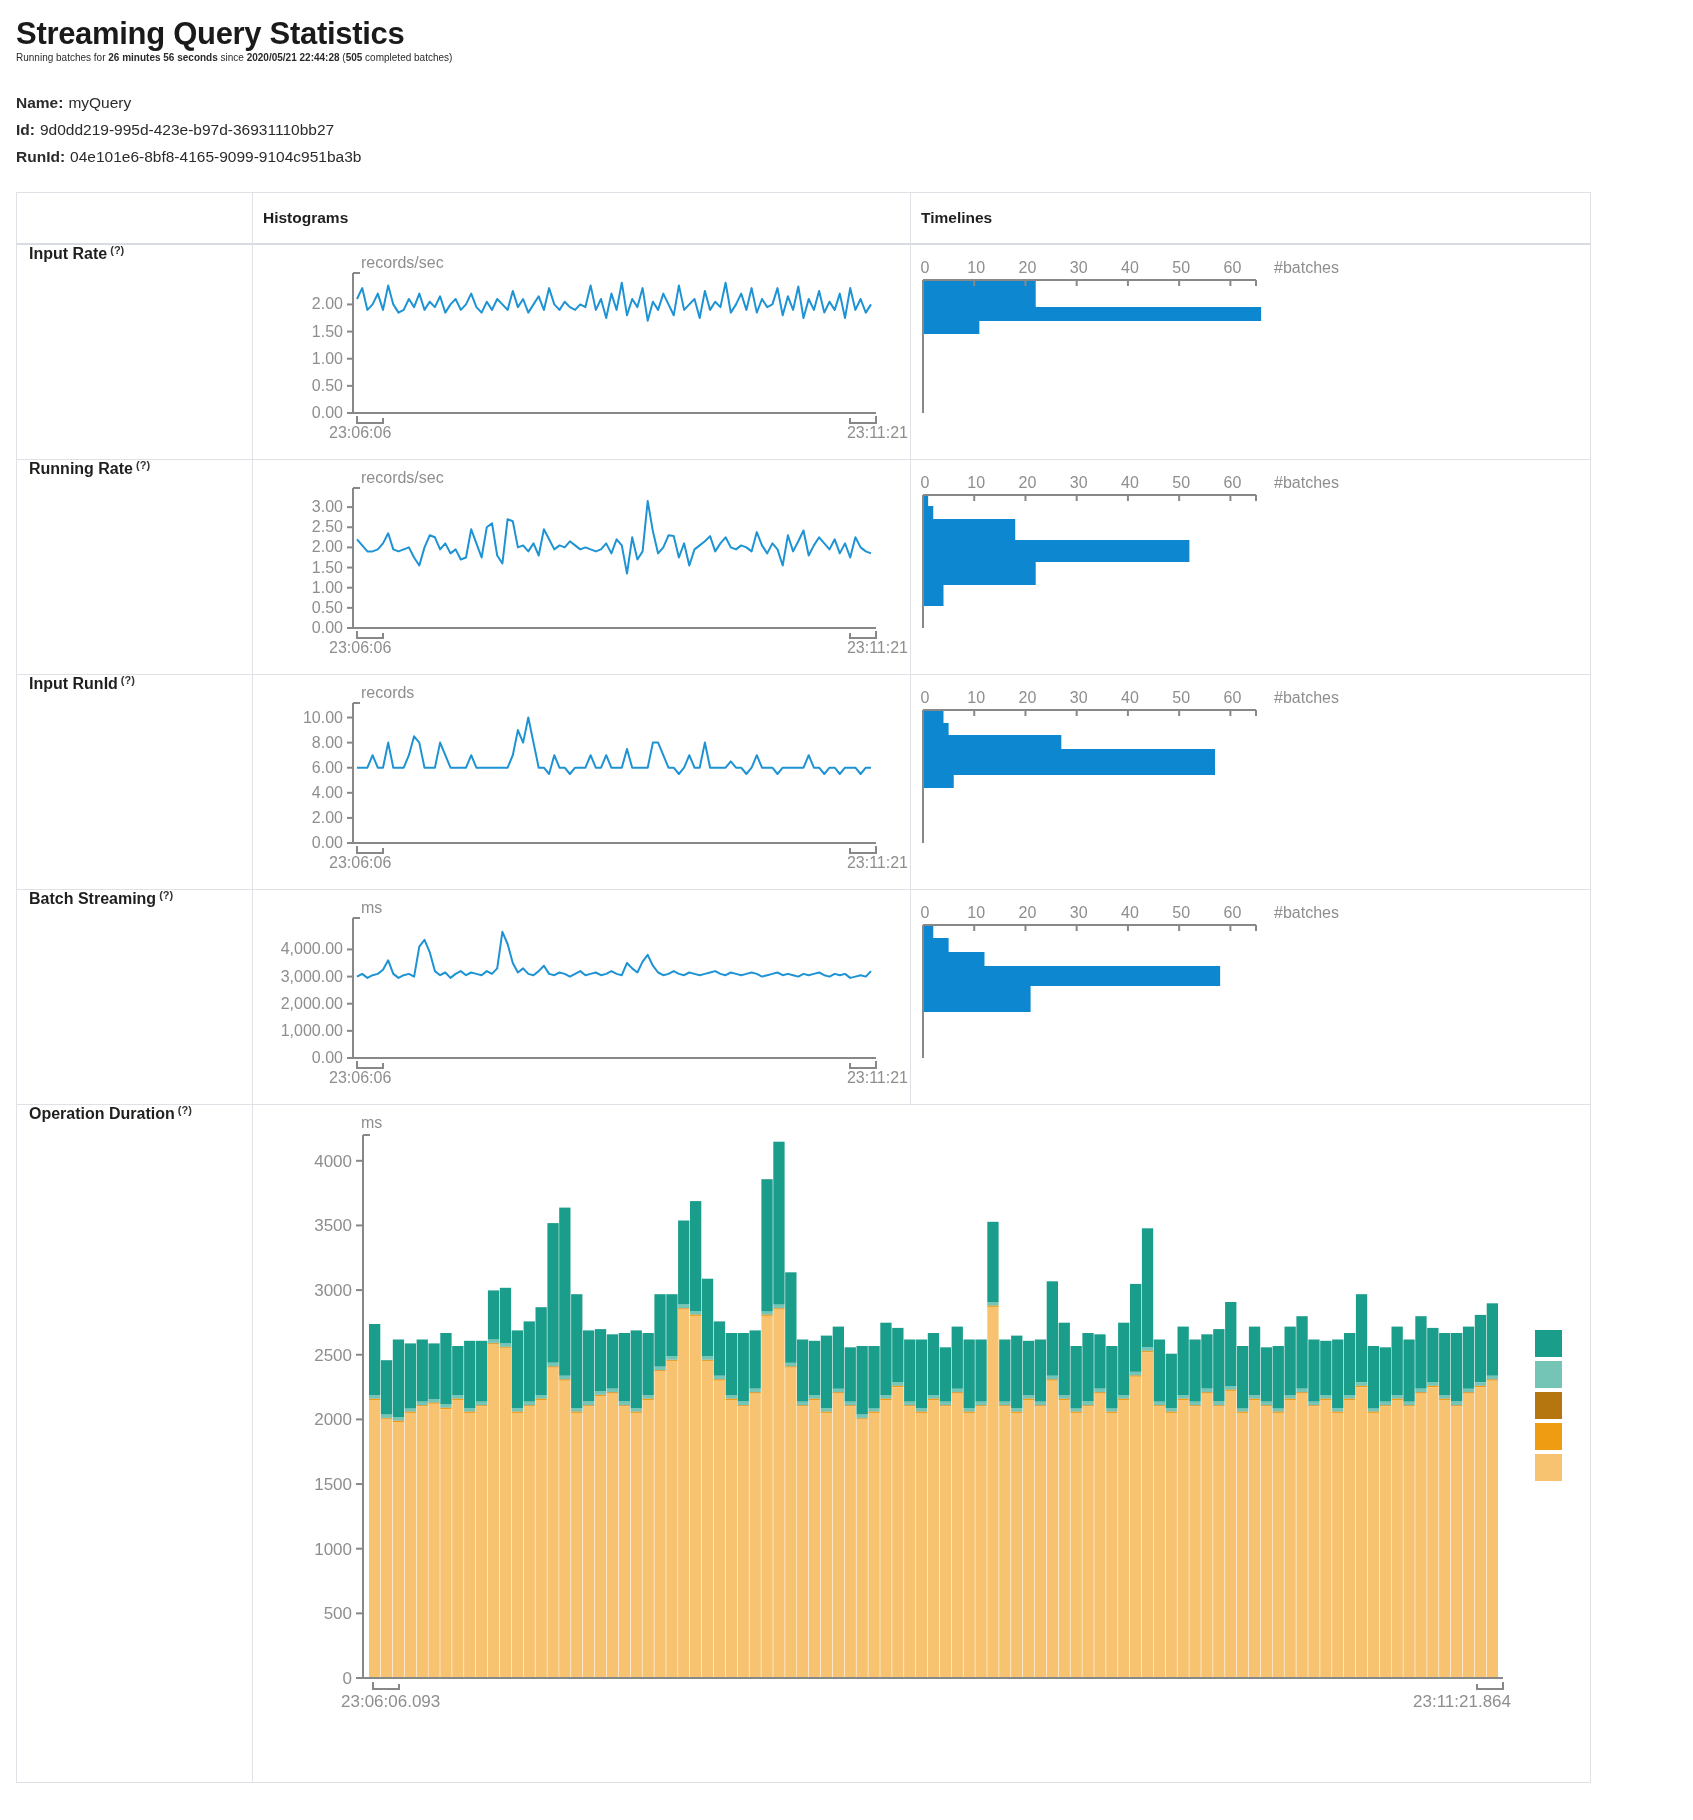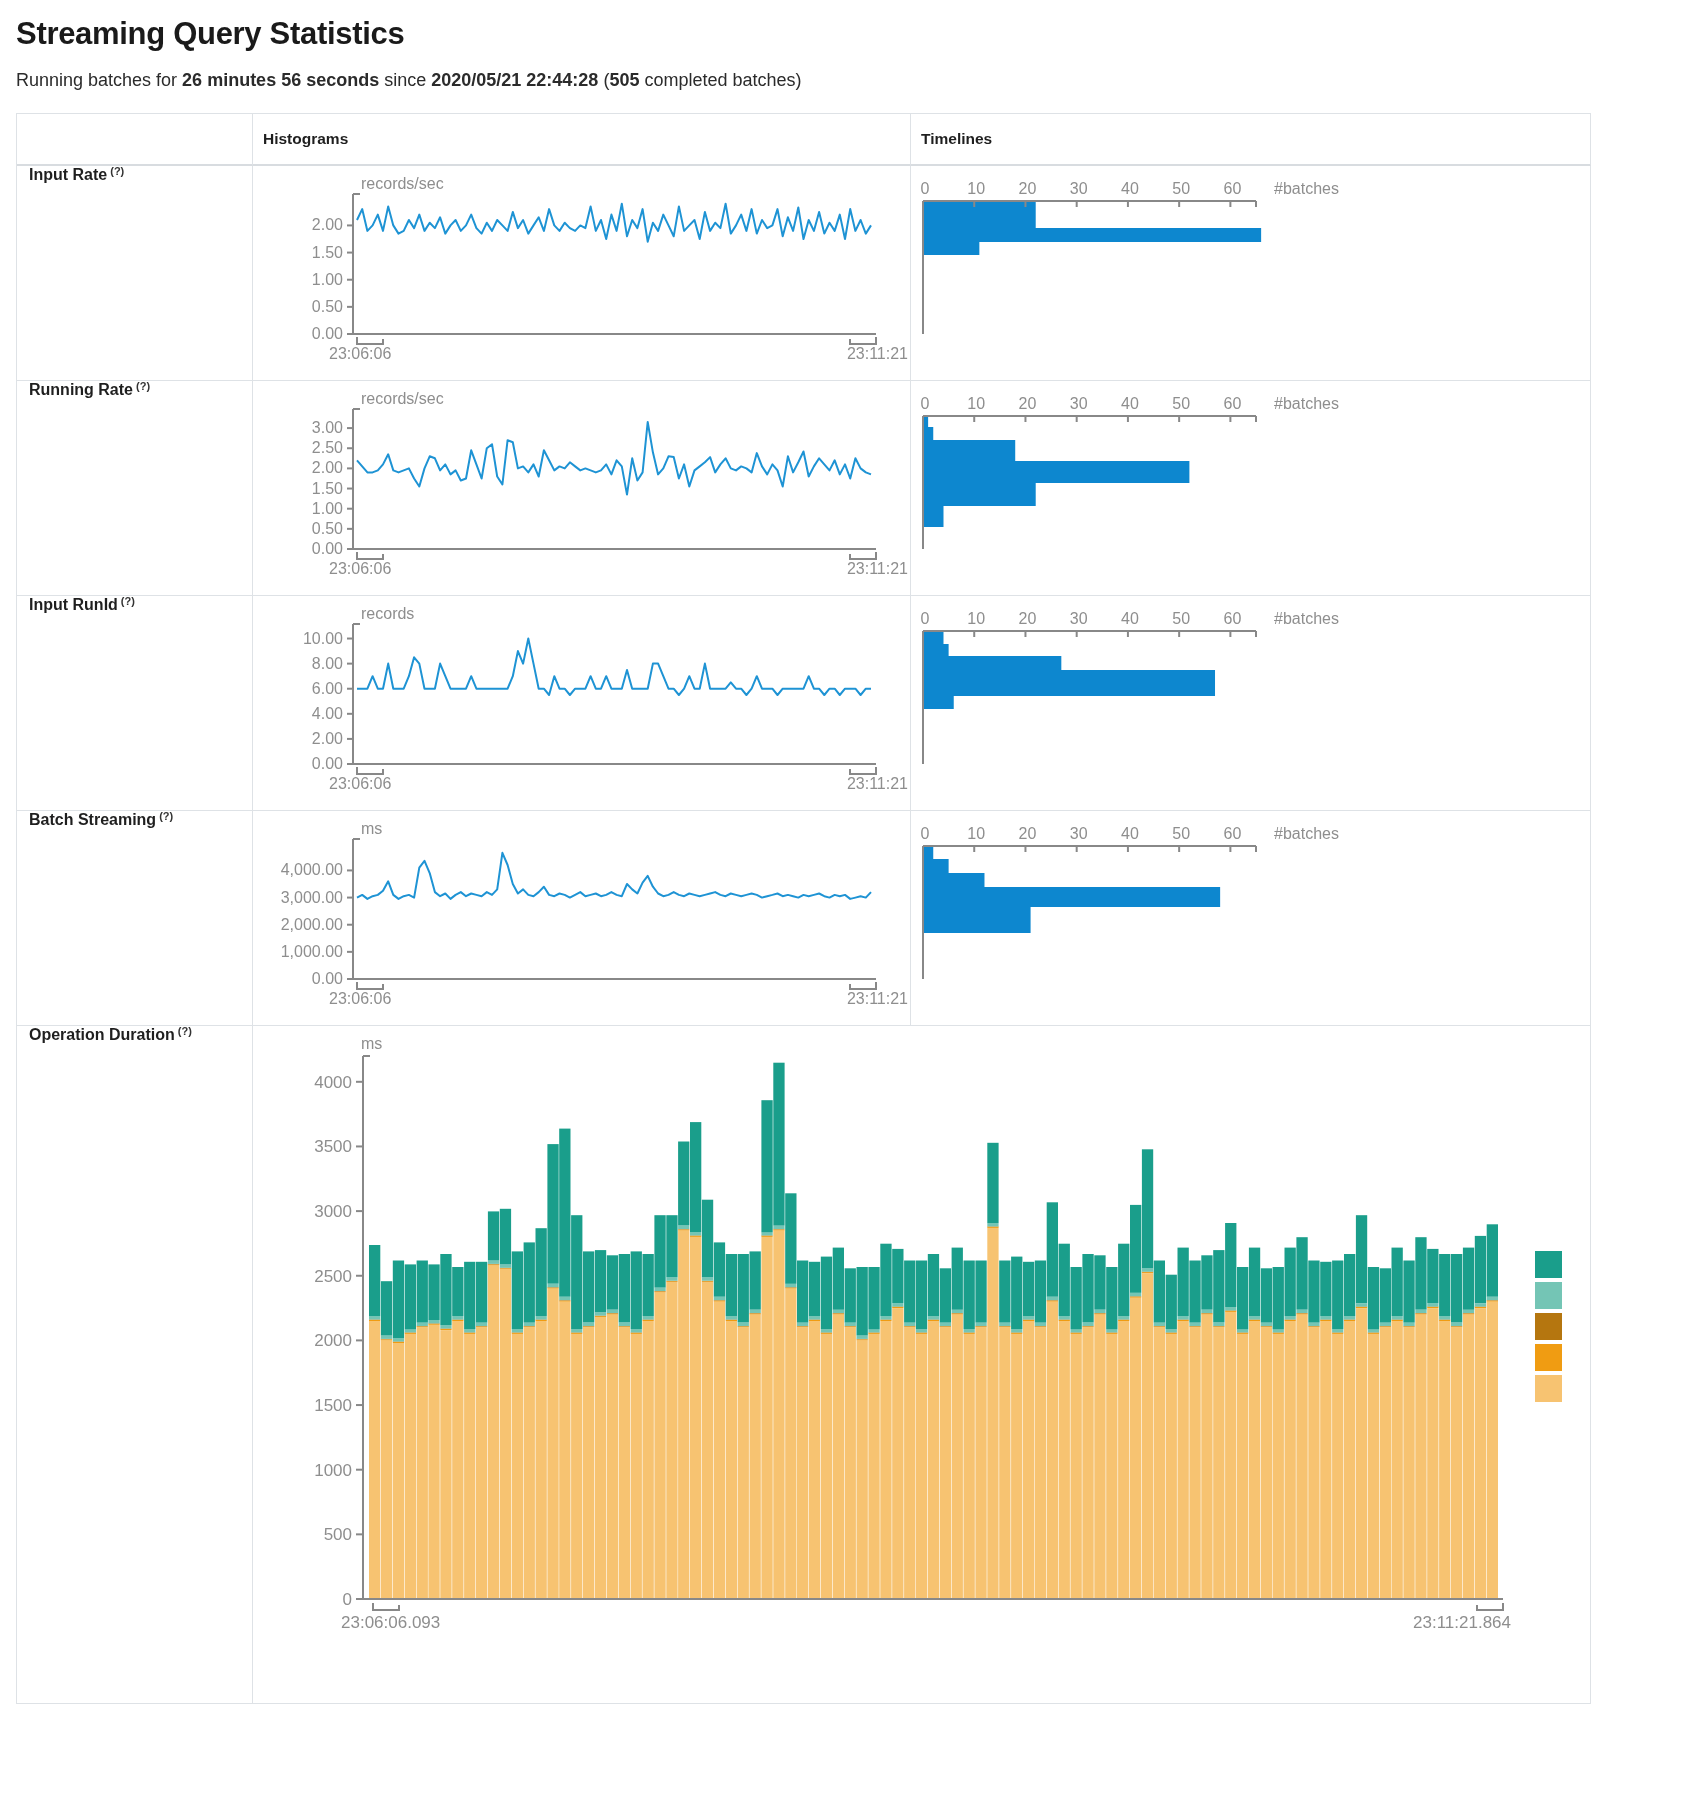--- a/index.html
+++ b/index.html
@@ -1,19 +1,19 @@
 <!DOCTYPE html>
 <html><head>
 <meta charset="utf-8">
 <style>
   html,body{margin:0;padding:0;background:#ffffff;}
   body{width:1693px;height:1820px;font-family:"Liberation Sans",sans-serif;color:#212529;overflow:hidden;}
   .wrap{padding-left:16px;}
   .page-title{font-size:31px;font-weight:700;color:#1a1a1a;margin:16px 0 0 0;letter-spacing:-0.3px;}
-  .subtitle{margin-top:18px;font-size:18px;color:#2b2b2b;}
+  .subtitle{font-size:10px;color:#2b2b2b;}
   .subtitle b{font-weight:700;}
   .meta{margin-top:26px;font-size:15.5px;line-height:27px;color:#2b2b2b;}
   .meta b{font-weight:700;}
   .meta .val{margin-left:5px;}
   .stats-table{
     margin-top:22px;width:1574px;
     display:grid;
     grid-template-columns:236px 658px 680px;
     grid-template-rows:52px 215px 215px 215px 215px 678px;
     border-top:1px solid #dee2e6;border-left:1px solid #dee2e6;
@@ -30,20 +30,25 @@
 </head>
 <body>
 
 <div class="wrap">
   <h1 class="page-title">Streaming Query Statistics</h1>
 
   <div class="subtitle">
     <span>Running batches for </span><b>26 minutes 56 seconds</b><span> since </span><b>2020/05/21 22:44:28</b><span> (</span><b>505</b><span> completed batches)</span>
   </div>
 
+  <div class="meta">
+    <div><b>Name:</b><span class="val">myQuery</span></div>
+    <div><b>Id:</b><span class="val">9d0dd219-995d-423e-b97d-36931110bb27</span></div>
+    <div><b>RunId:</b><span class="val">04e101e6-8bf8-4165-9099-9104c951ba3b</span></div>
+  </div>
 
   <div class="stats-table">
 
     <div class="cell head">
         <span></span>
       </div>
     <div class="cell head">
         <span>Histograms</span>
       </div>
     <div class="cell head">

